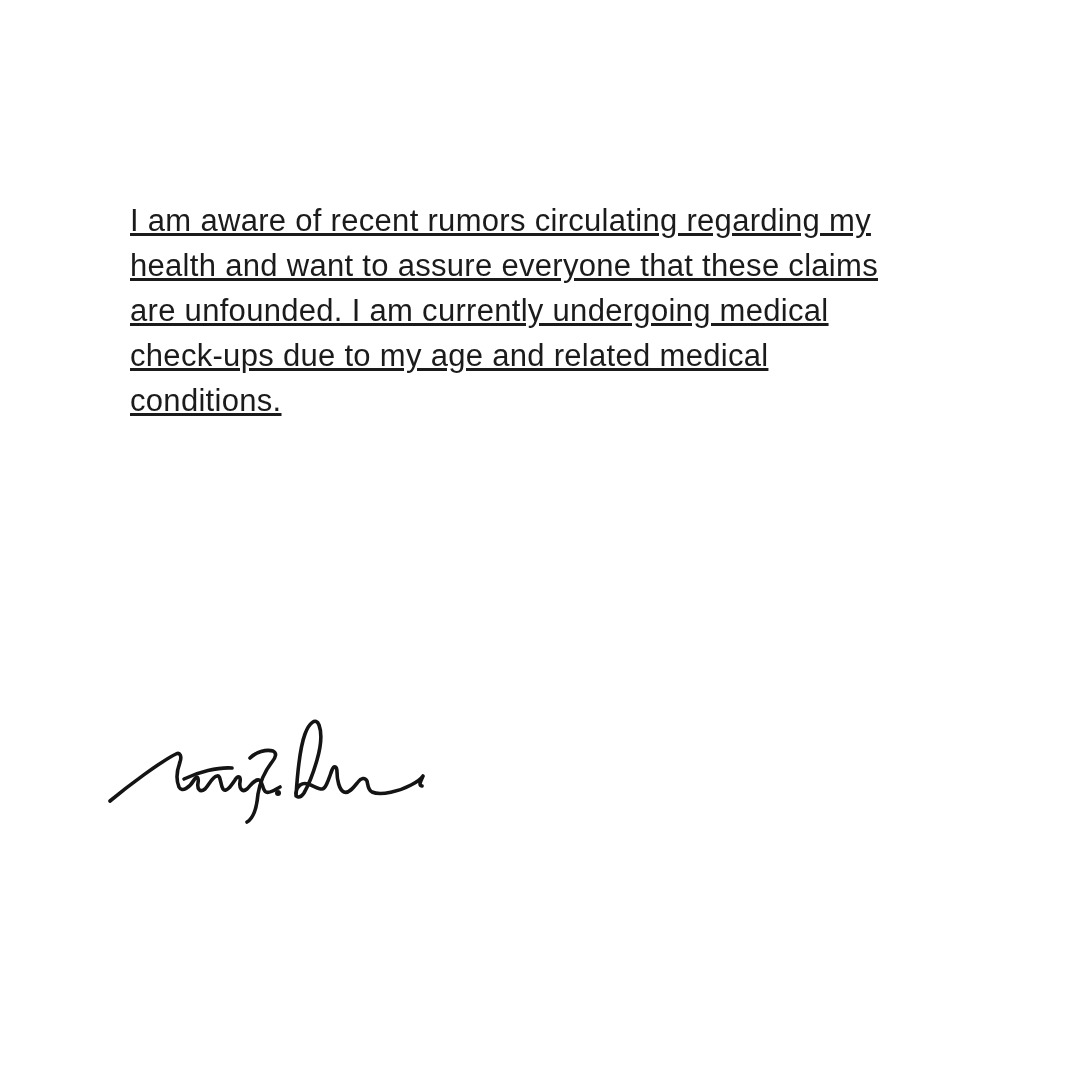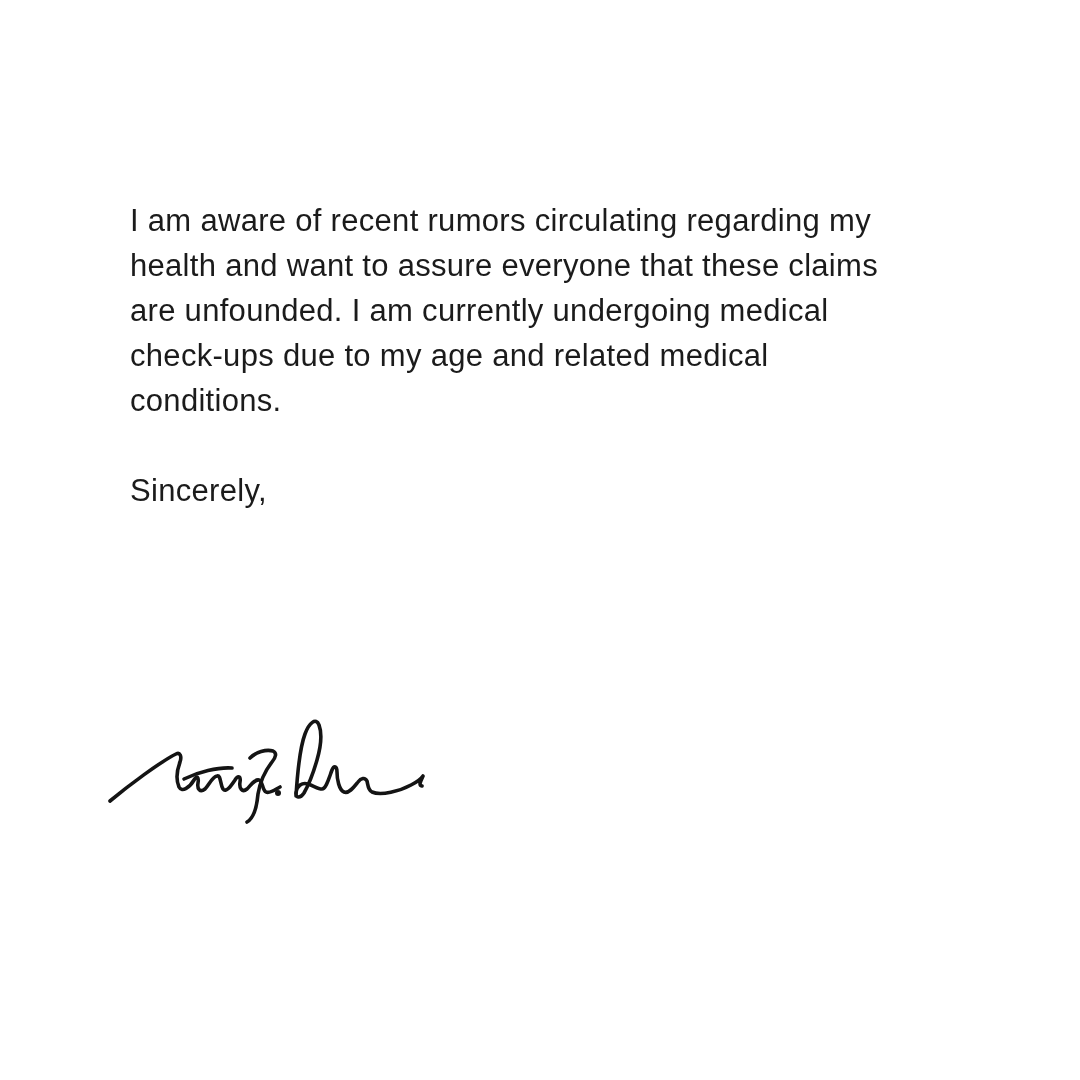--- a/index.html
+++ b/index.html
@@ -20,20 +20,21 @@
     top: 198px;
     width: 860px;
     color: #1b1b1b;
   }
   .letter p {
     margin: 0 0 45px 0;
     font-size: 31px;
     line-height: 45px;
     letter-spacing: 0.3px;
     white-space: pre-line; 
+    text-decoration: underline;
   }
   .closing {
     margin-bottom: 0 !important;
   }
   .signature {
     position: absolute;
     left: 100px;
     top: 706px;
     width: 330px;
     height: 135px;
@@ -51,21 +52,20 @@
 </style>
 </head>
 <body style="background: rgb(255, 255, 255);">
 
 <main class="letter" style="color: rgb(27, 27, 27);">
   <p>I am aware of recent rumors circulating regarding my
 health and want to assure everyone that these claims
 are unfounded. I am currently undergoing medical
 check-ups due to my age and related medical
 conditions.</p>
-  <p class="closing">Sincerely,</p>
 </main>
 
 <svg class="signature" viewBox="0 0 330 135" aria-hidden="true">
 
   <path d="M10,95
            C28,80 60,56 76,48
            C80,46 82,50 80,56
            C77,64 76,74 79,81
            C82,87 90,81 94,74
            C97,69 99,71 98,77

